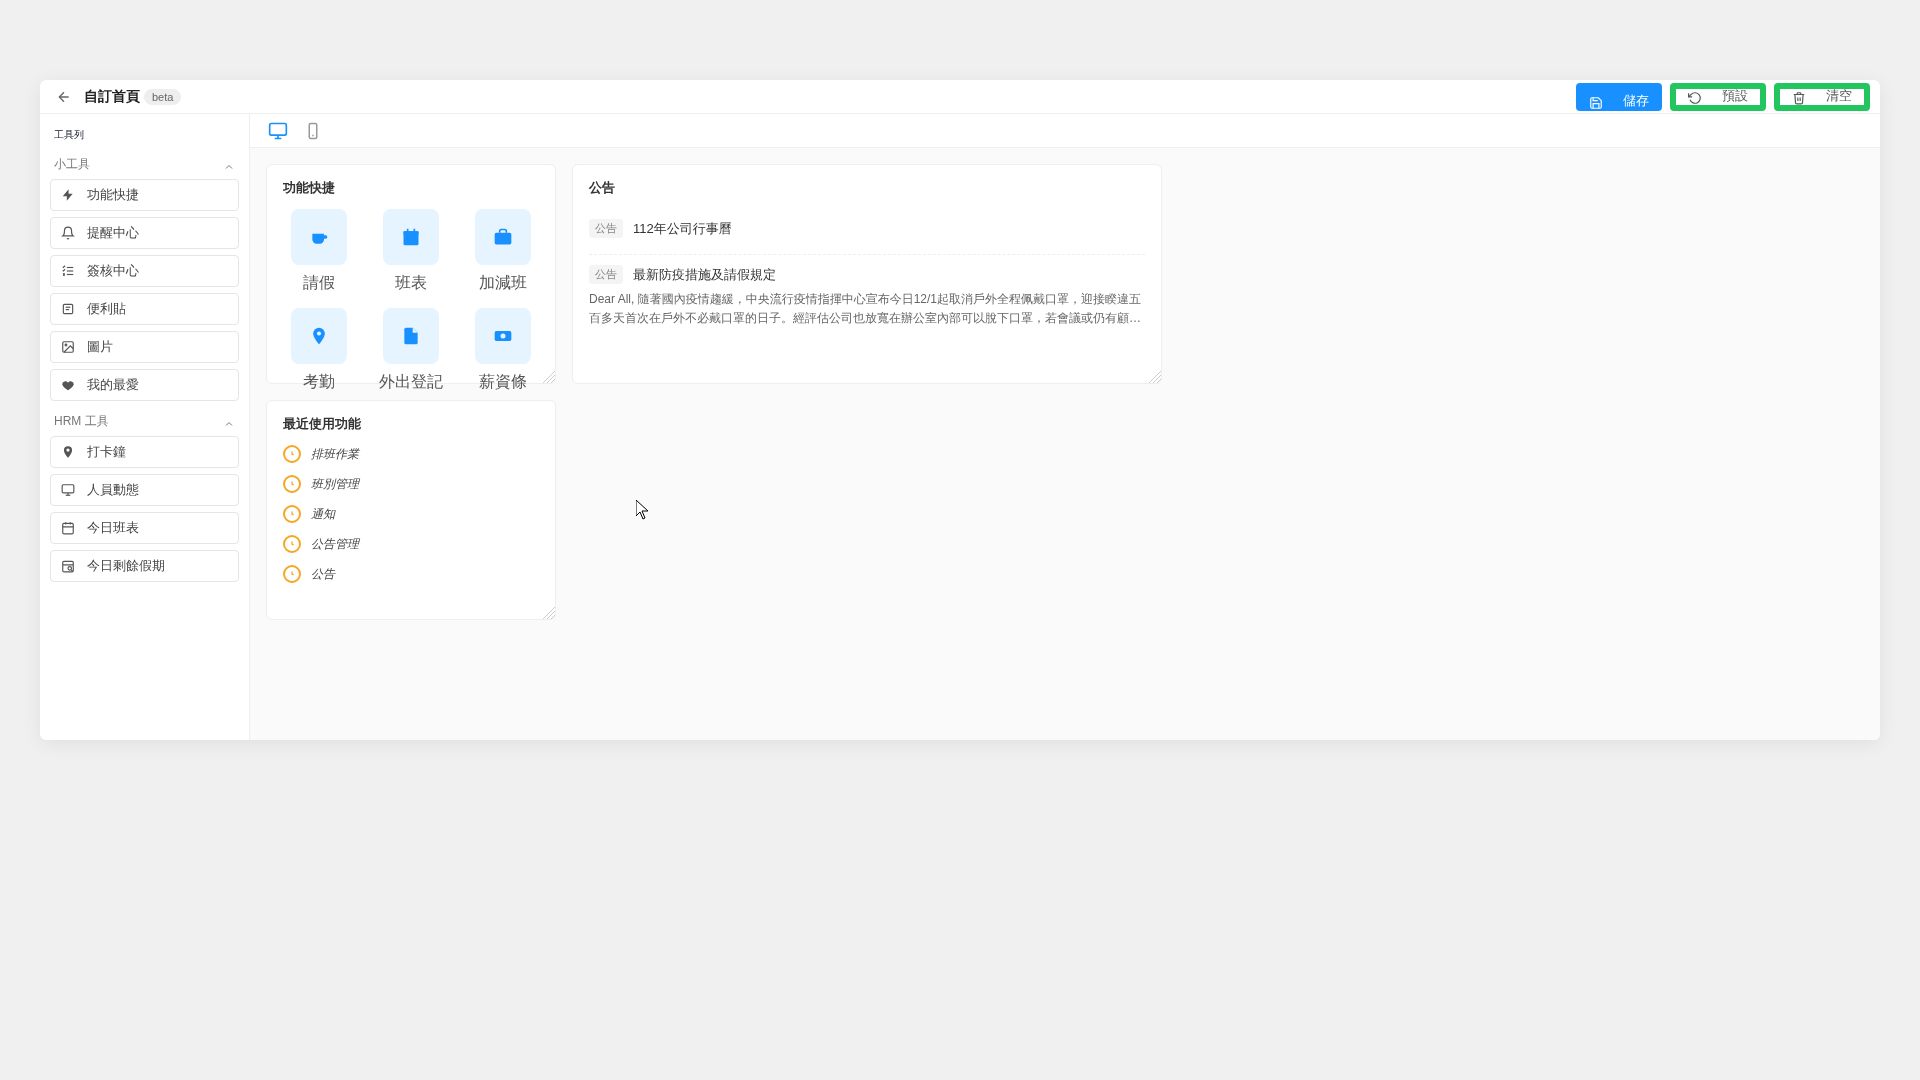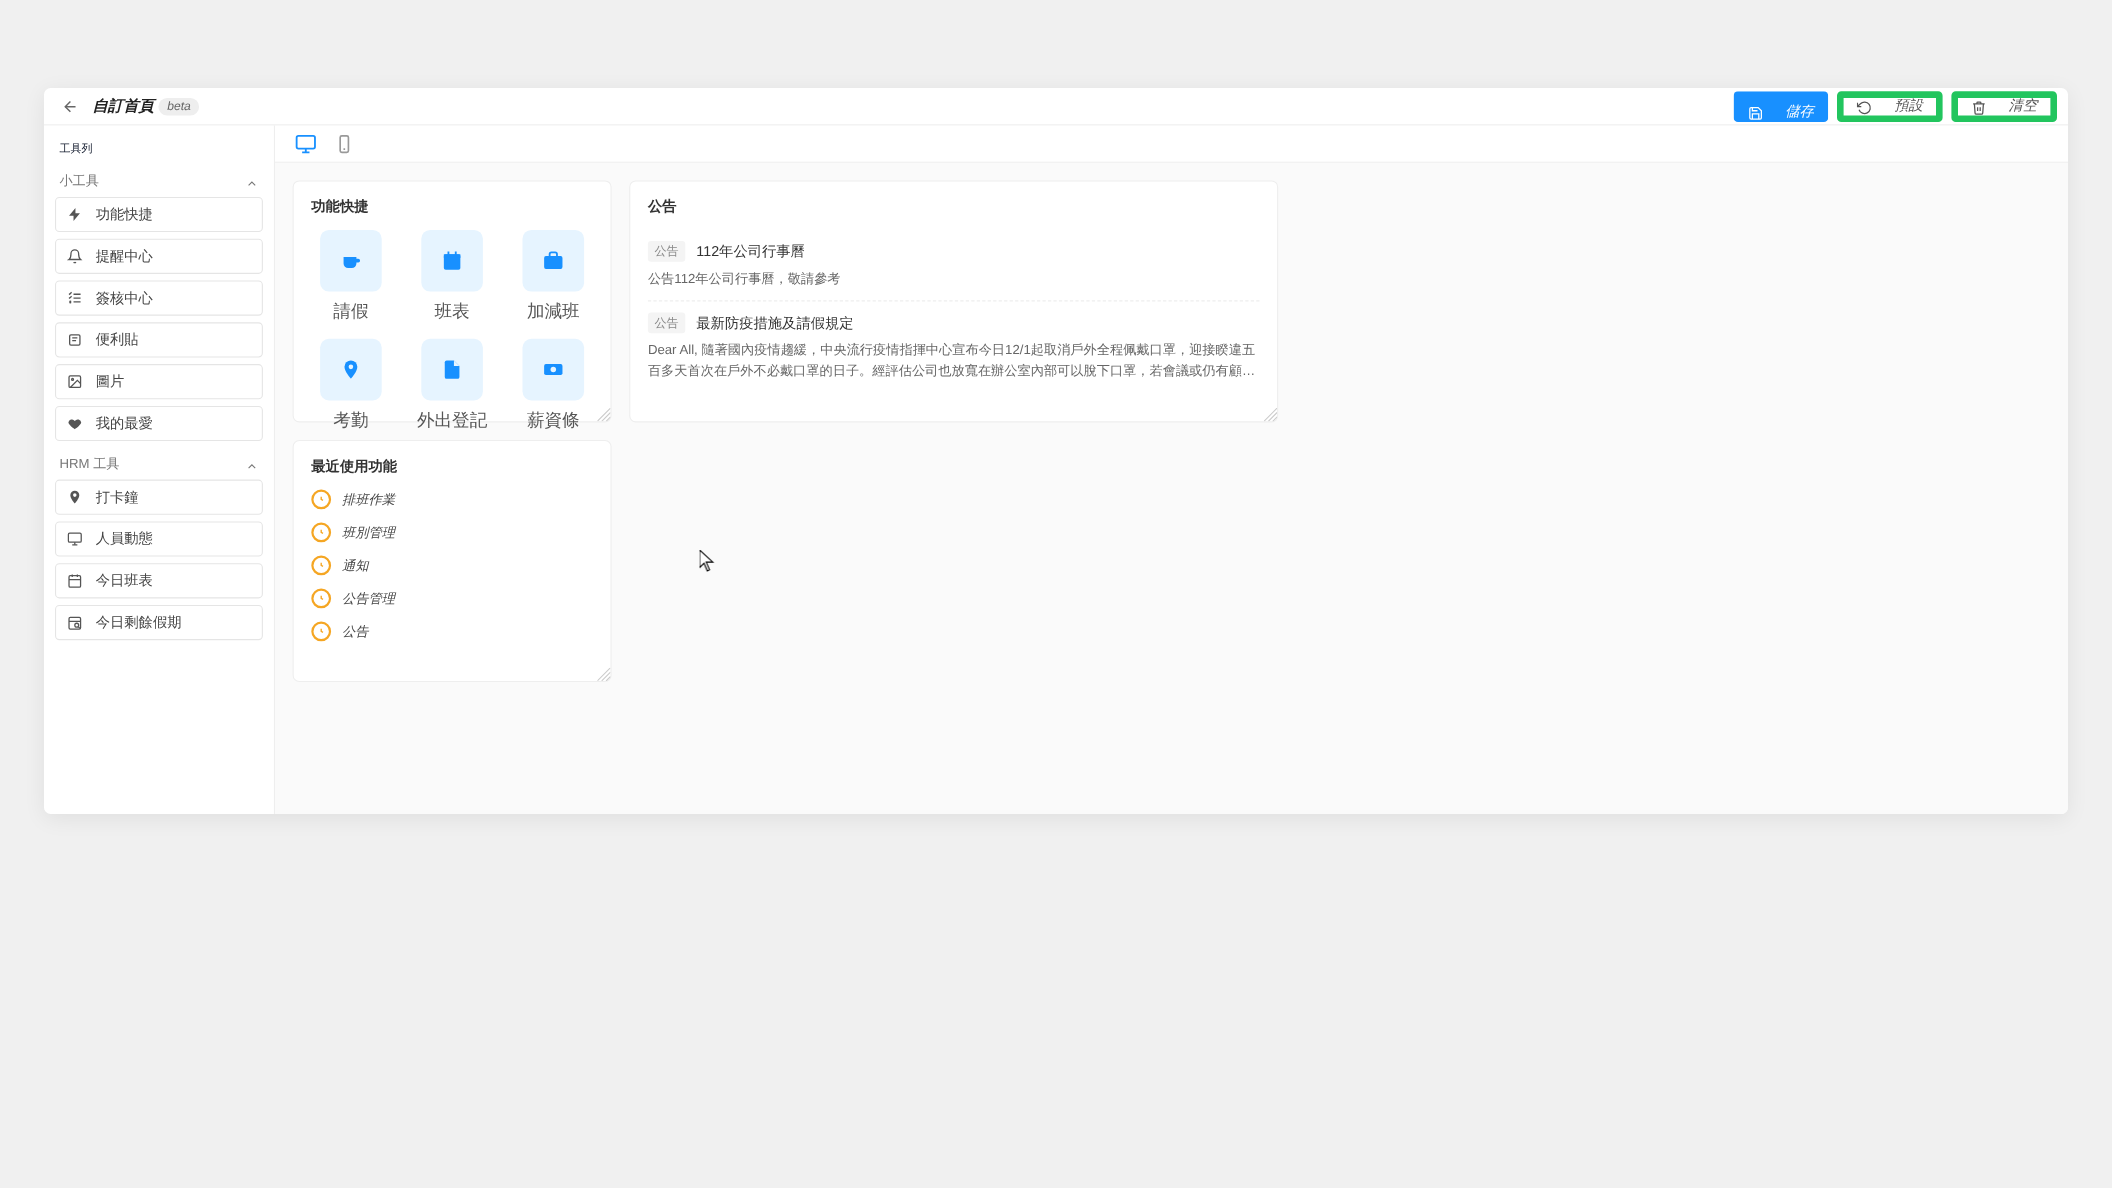--- a/index.html
+++ b/index.html
@@ -21,21 +21,20 @@
     display: flex;
     flex-direction: column;
     overflow: hidden;
   }
   .topbar {
     display: flex;
     align-items: center;
     height: 34px;
     border-bottom: 1px solid #eee;
     padding: 0 10px;
-    font-style: italic;
   }
   .back-btn {
     width: 28px; height: 28px;
     display: flex; align-items: center; justify-content: center;
     cursor: pointer;
     color: #666;
   }
   .title {
     font-weight: 700;
     font-size: 14px;
@@ -531,21 +530,20 @@
         <div class="col" style="width:590px;">
 
           <div class="card" style="height:220px;">
             <div class="card-title">公告</div>
             <div id="announce-list">
                 <div class="announce-item">
                   <div class="announce-head">
                     <span class="announce-badge">公告</span>
                     <span class="announce-title">112年公司行事曆</span>
                   </div>
-                  <div class="announce-body">公告112年公司行事曆，敬請參考</div>
                 </div>
                 <div class="announce-item">
                   <div class="announce-head">
                     <span class="announce-badge">公告</span>
                     <span class="announce-title">最新防疫措施及請假規定</span>
                   </div>
                   <div class="announce-body">Dear All, 隨著國內疫情趨緩，中央流行疫情指揮中心宣布今日12/1起取消戶外全程佩戴口罩，迎接睽違五百多天首次在戶外不必戴口罩的日子。經評估公司也放寬在辦公室內部可以脫下口罩，若會議或仍有顧慮不放心的同仁可以自行決定戴…</div>
                 </div>
               </div>
             <div class="resize-handle">

